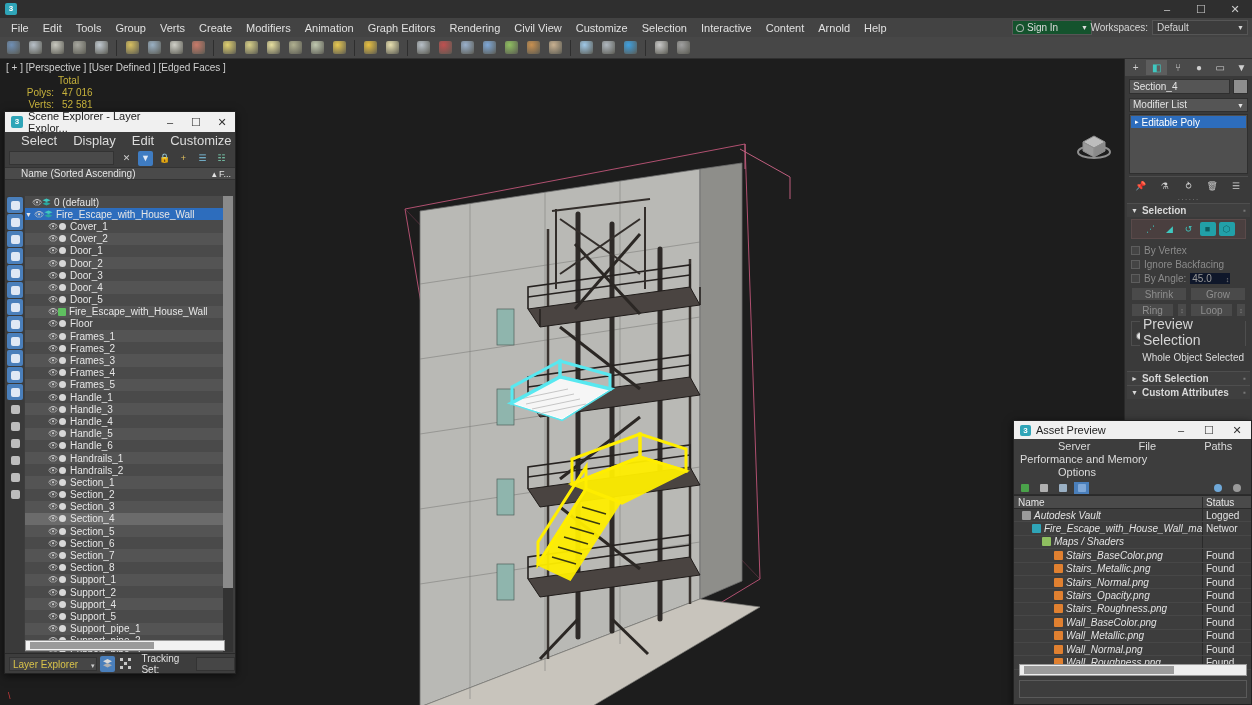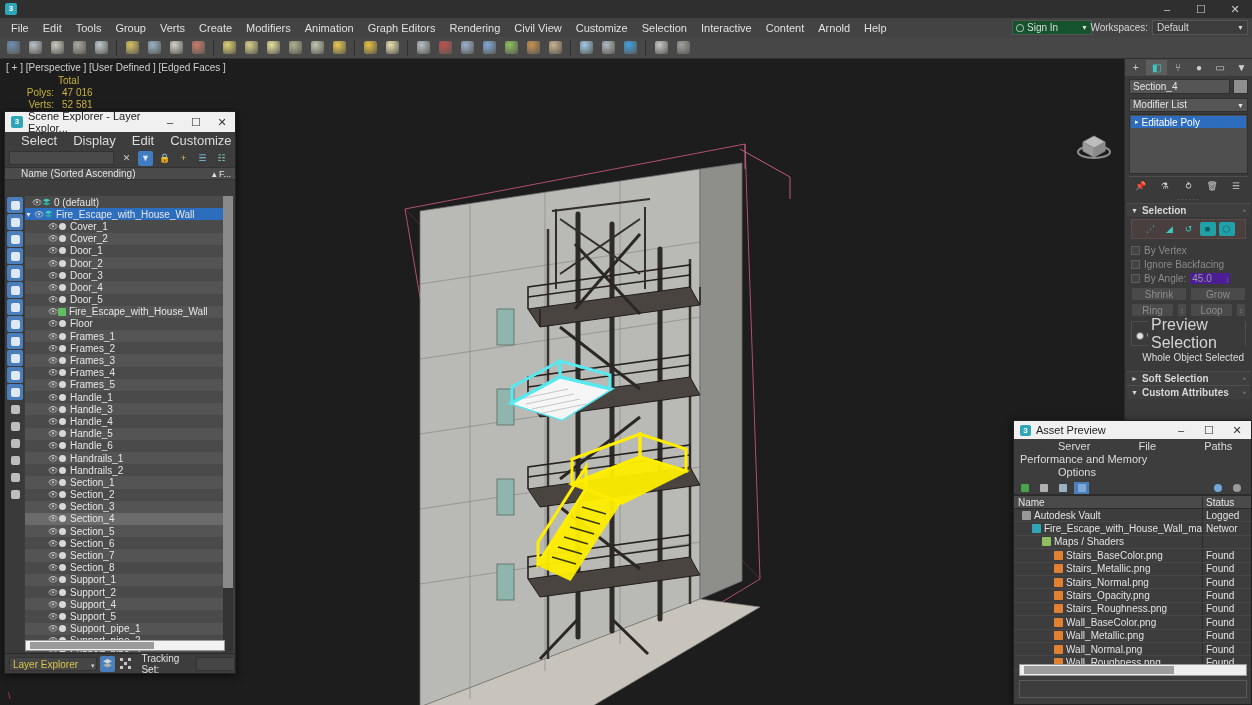--- a/index.html
+++ b/index.html
@@ -123,29 +123,29 @@
   .roll-hdr .ar { font-size:7px; margin:0 4px; }
   .roll-hdr .pin { margin-left:auto; margin-right:4px; font-size:8px; color:#777;}
   .roll-body { background:#3a3a3a; padding:2px 4px 4px 4px; }
   .sublvl { display:flex; justify-content:center; gap:3px; background:#4a3f3f; border:1px solid #5a4a4a;
      padding:2px; margin-bottom:4px;}
   .sublvl .b { width:16px; height:14px; display:flex; align-items:center; justify-content:center;
      border-radius:2px;}
   .sublvl .b.on { background:#22a0a8; }
   .chk { display:flex; align-items:center; font-size:10px; color:#8b8b8b; height:14px;}
   .chk .box { width:9px; height:9px; border:1px solid #5d5d5d; background:#444; margin-right:4px;}
-  .spin { width:42px; height:13px; background:#4c1d95; border:1px solid #3a3a3a; color:#9a9a9a;
+  .spin { width:42px; height:13px; background:#0f172a; border:1px solid #3a3a3a; color:#9a9a9a;
      font-size:10px; padding-left:2px; line-height:11px; position:relative; margin-left:3px;}
   .spin .sp { position:absolute; right:1px; top:1px; font-size:7px; color:#8b8b8b;}
   .btn2 { display:flex; gap:3px; margin-top:2px;}
   .gbtn { flex:1; height:14px; background:#4a4a4a; border:1px solid #3a3a3a; color:#8e8e8e;
      font-size:10px; display:flex; align-items:center; justify-content:center;}
   .group { border:1px solid #4e4e4e; margin-top:4px; padding:2px 4px 4px 4px; position:relative;}
-  .group .gl { position:absolute; left:16px; top:-6px; background:#3a3a3a; padding:0 3px;
-     font-size:16px; color:#d4d4d4;}
+  .group .gl { position:absolute; left:8px; top:-6px; background:#3a3a3a; padding:0 3px;
+     font-size:14px; color:#d4d4d4;}
   .radio-row { display:flex; align-items:center; gap:4px; margin-top:6px;}
   .rad { display:flex; align-items:center; font-size:10px; }
   .rad .c { width:8px; height:8px; border-radius:50%; border:1px solid #6a6a6a; margin-right:3px;
      background:#3a3a3a; }
   .rad.on .c { background:#e2e2e2; }
   .rad.off { color:#7e7e7e;}
   .woS { text-align:right; font-size:10px; color:#dcdcdc; margin-top:6px; padding-right:2px;}
 
   
   .at { position:absolute; left:1013px; top:420px; width:239px; height:285px;
@@ -162,21 +162,21 @@
   .at-tb { width:15px; height:12px; margin-right:4px; display:flex; align-items:center; justify-content:center;}
   .at-tb.on { background:#4a7fbb; }
   .at-grid { border-top:1px solid #2a2a2a; }
   .at-hdr { height:13px; display:flex; background:#4a4a4a; font-size:10px; color:#e6e6e6;
      align-items:center; border-bottom:1px solid #2a2a2a;}
   .at-hdr .c1 { flex:1; padding-left:4px; border-right:1px solid #2a2a2a;}
   .at-hdr .c2 { width:48px; padding-left:3px;}
   .at-row { height:13.4px; display:flex; font-size:10px; color:#e2e2e2; align-items:center;
      border-bottom:1px solid #474747;}
   .at-row .c1 { flex:1; display:flex; align-items:center; border-right:1px solid #2a2a2a; overflow:hidden;
-     white-space:nowrap; height:100%;}
+     white-space:nowrap; height:100%;font-style:italic;}
   .at-row .c2 { width:48px; padding-left:3px; white-space:nowrap; overflow:hidden;}
   .at-ic { width:9px; height:9px; margin-right:3px; flex:none; border-radius:1px;}
   .at-hscroll { position:absolute; left:5px; bottom:28px; width:228px; height:12px; background:#eee;
      border:1px solid #999;}
   .at-hscroll .thumb { position:absolute; left:4px; top:1px; width:150px; height:8px; background:#9c9c9c;}
   .at-bottom { position:absolute; left:5px; bottom:6px; width:228px; height:18px; background:#3d3d3d;
      border:1px solid #5a5a5a;}
 
   
   .axis { position:absolute; left:8px; bottom:4px; font-size:9px; color:#cc3b3b;}

